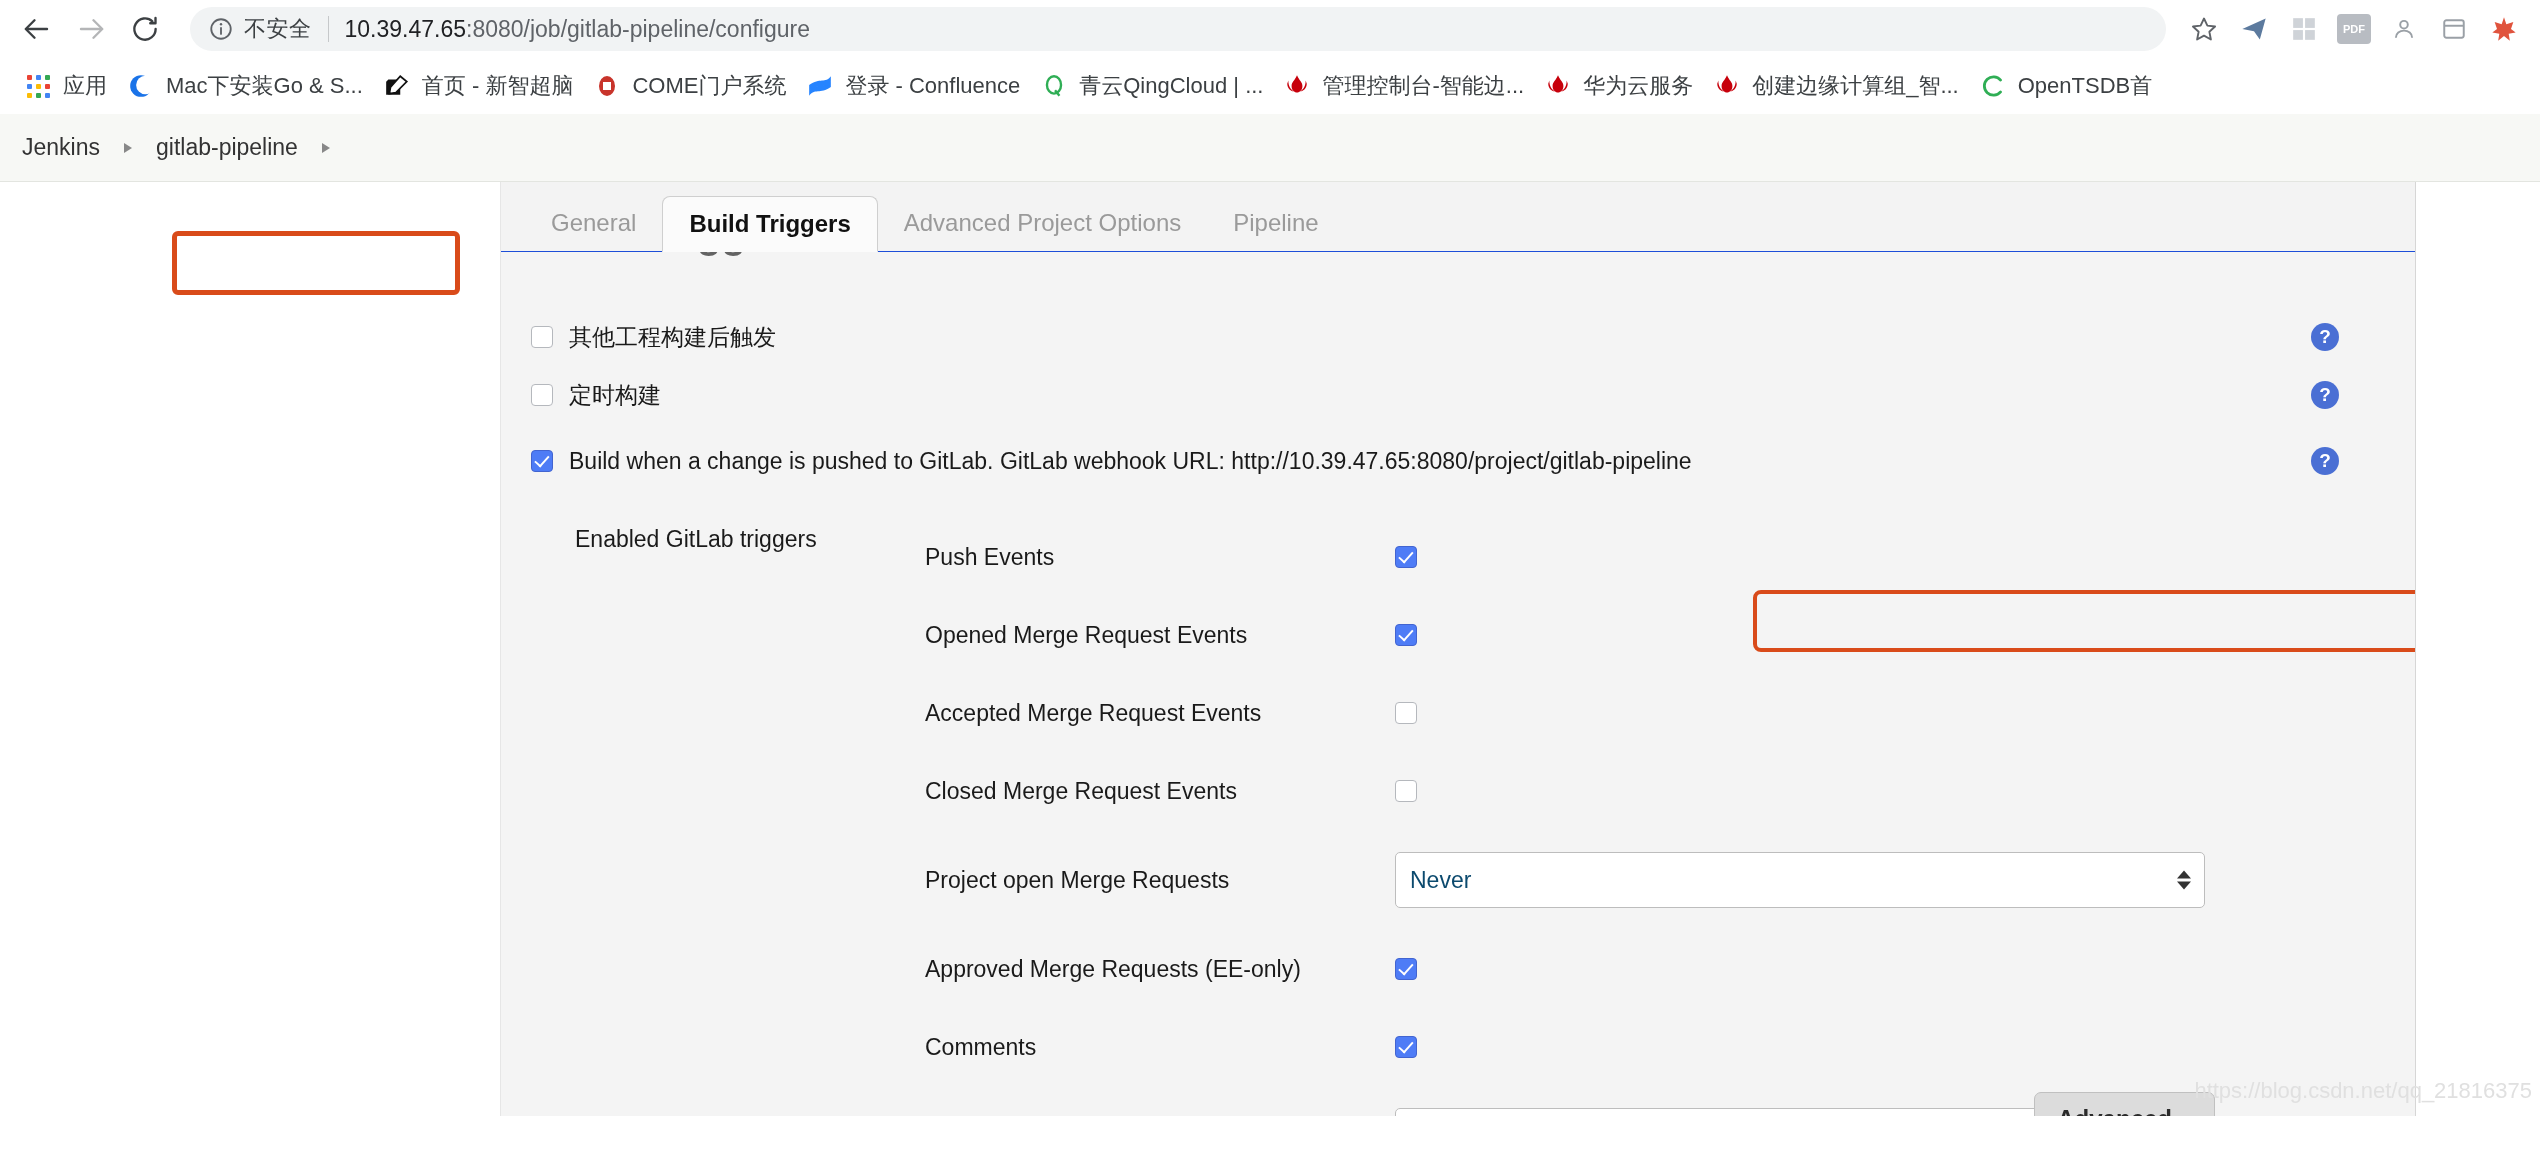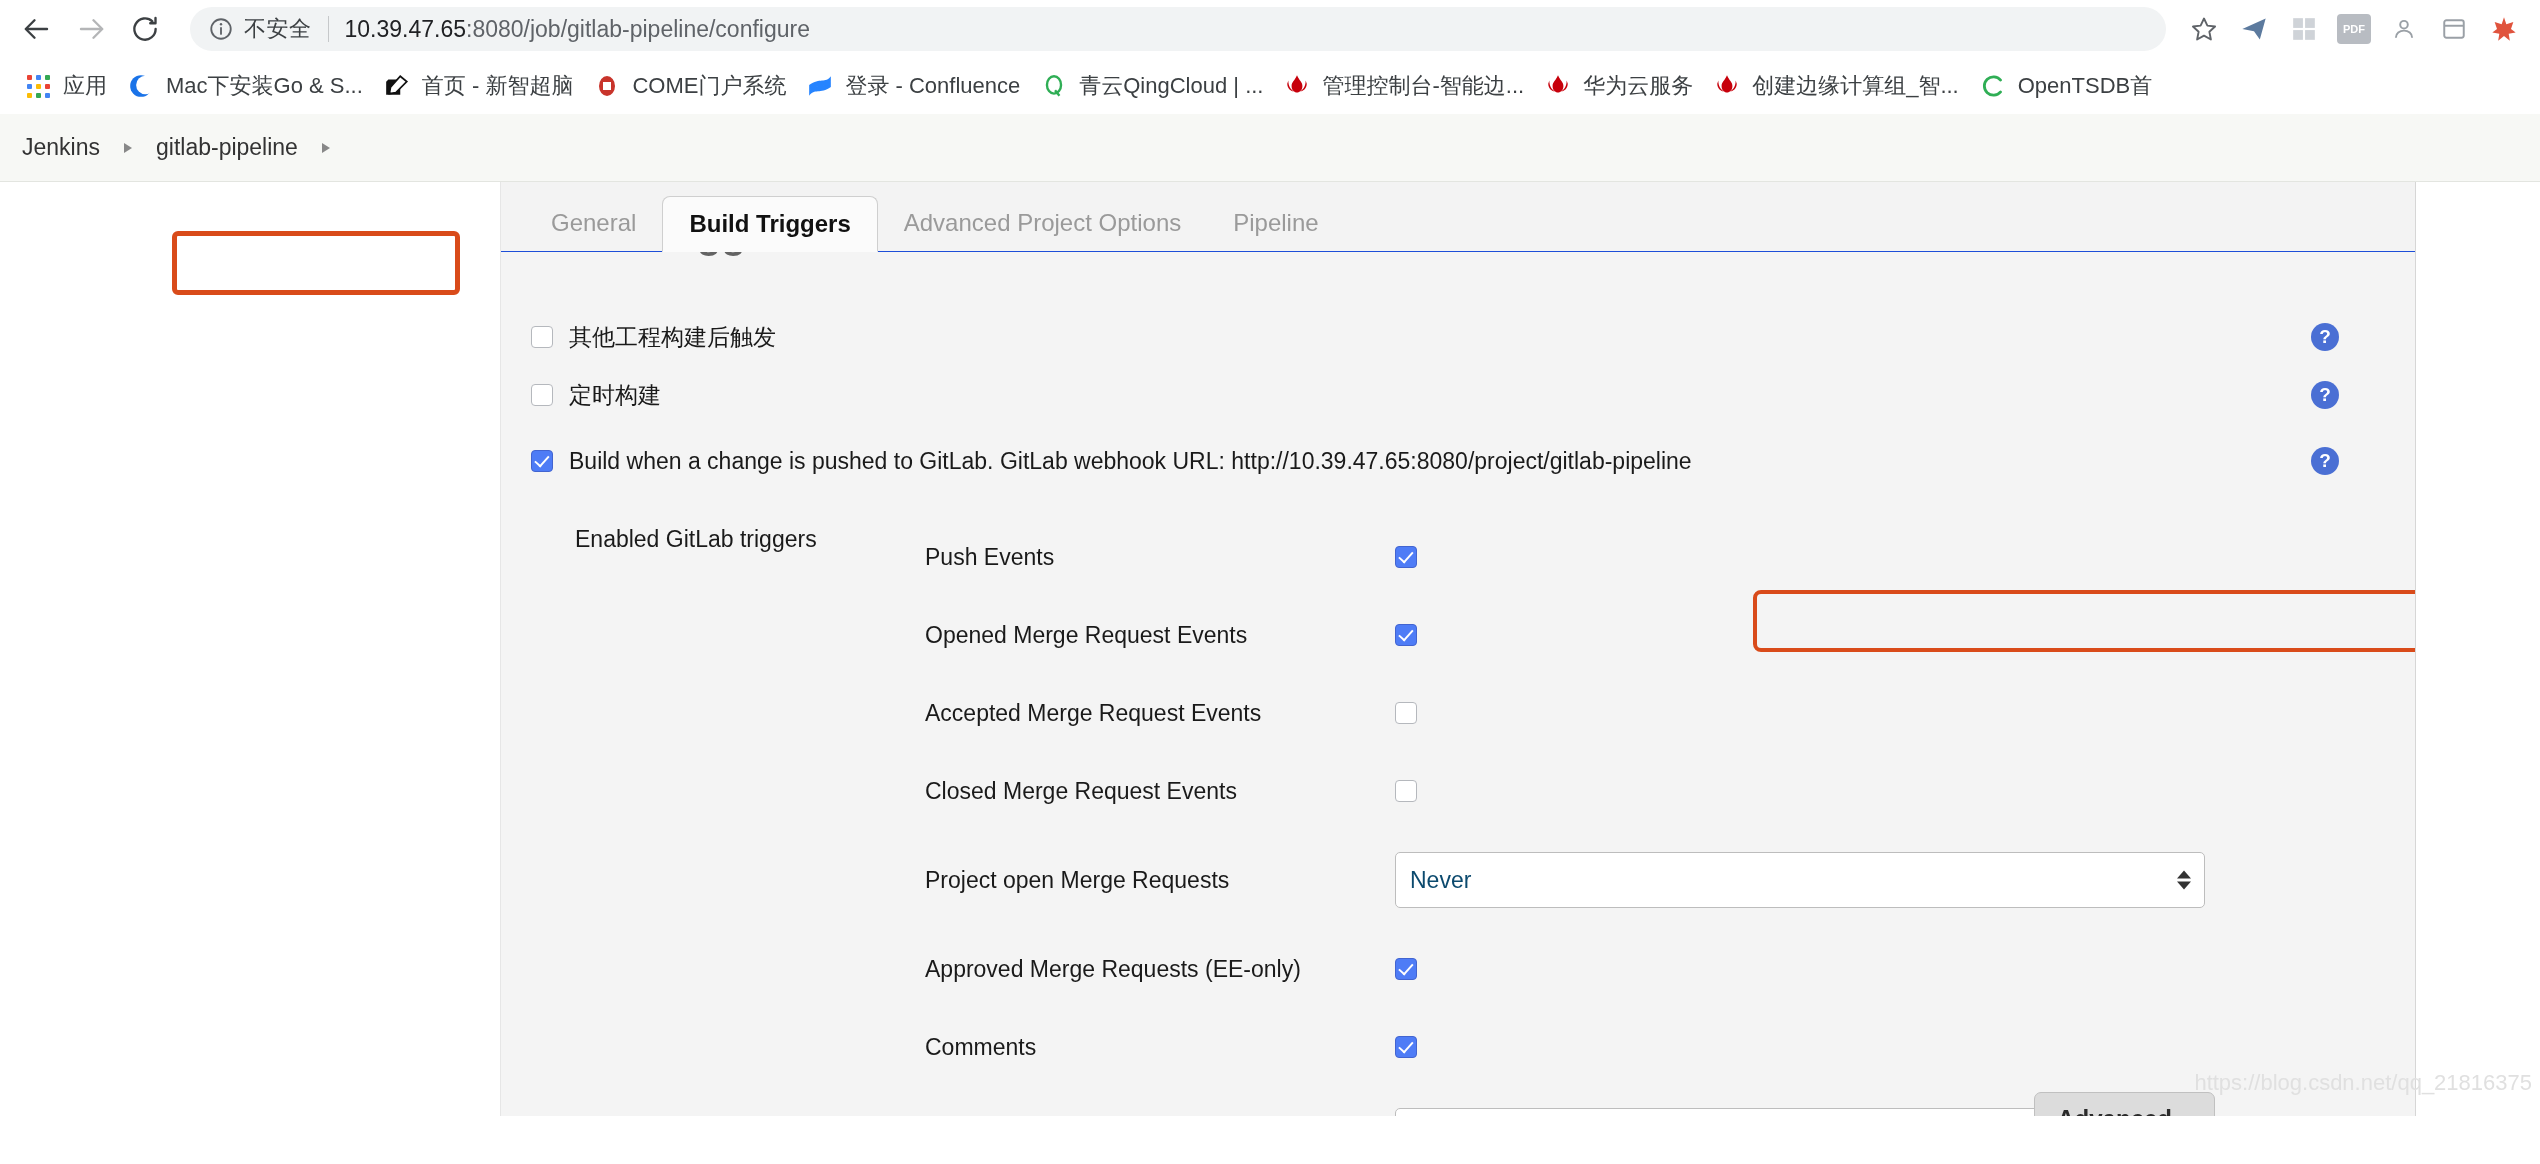--- a/index.html
+++ b/index.html
@@ -297,21 +297,21 @@
     background:#dcdcdc;
     border:1px solid #c0c0c0;
     border-radius: 7px;
     font-size:24px; font-weight:bold; color:#2a2a2a;
     padding: 12px 22px;
     font-family:"Liberation Sans", sans-serif;
   }
 
   #watermark {
     position:absolute;
-    right: 8px; bottom: 20px;
+    right: 8px; bottom: 12px;
     font-size: 22px;
     color: #e0e0e0;
     white-space:nowrap;
     z-index: 40;
   }
 
   #right-rail {
     position:absolute; right:0; top:0; width:124px; height:100%;
     background:#ffffff;
   }

